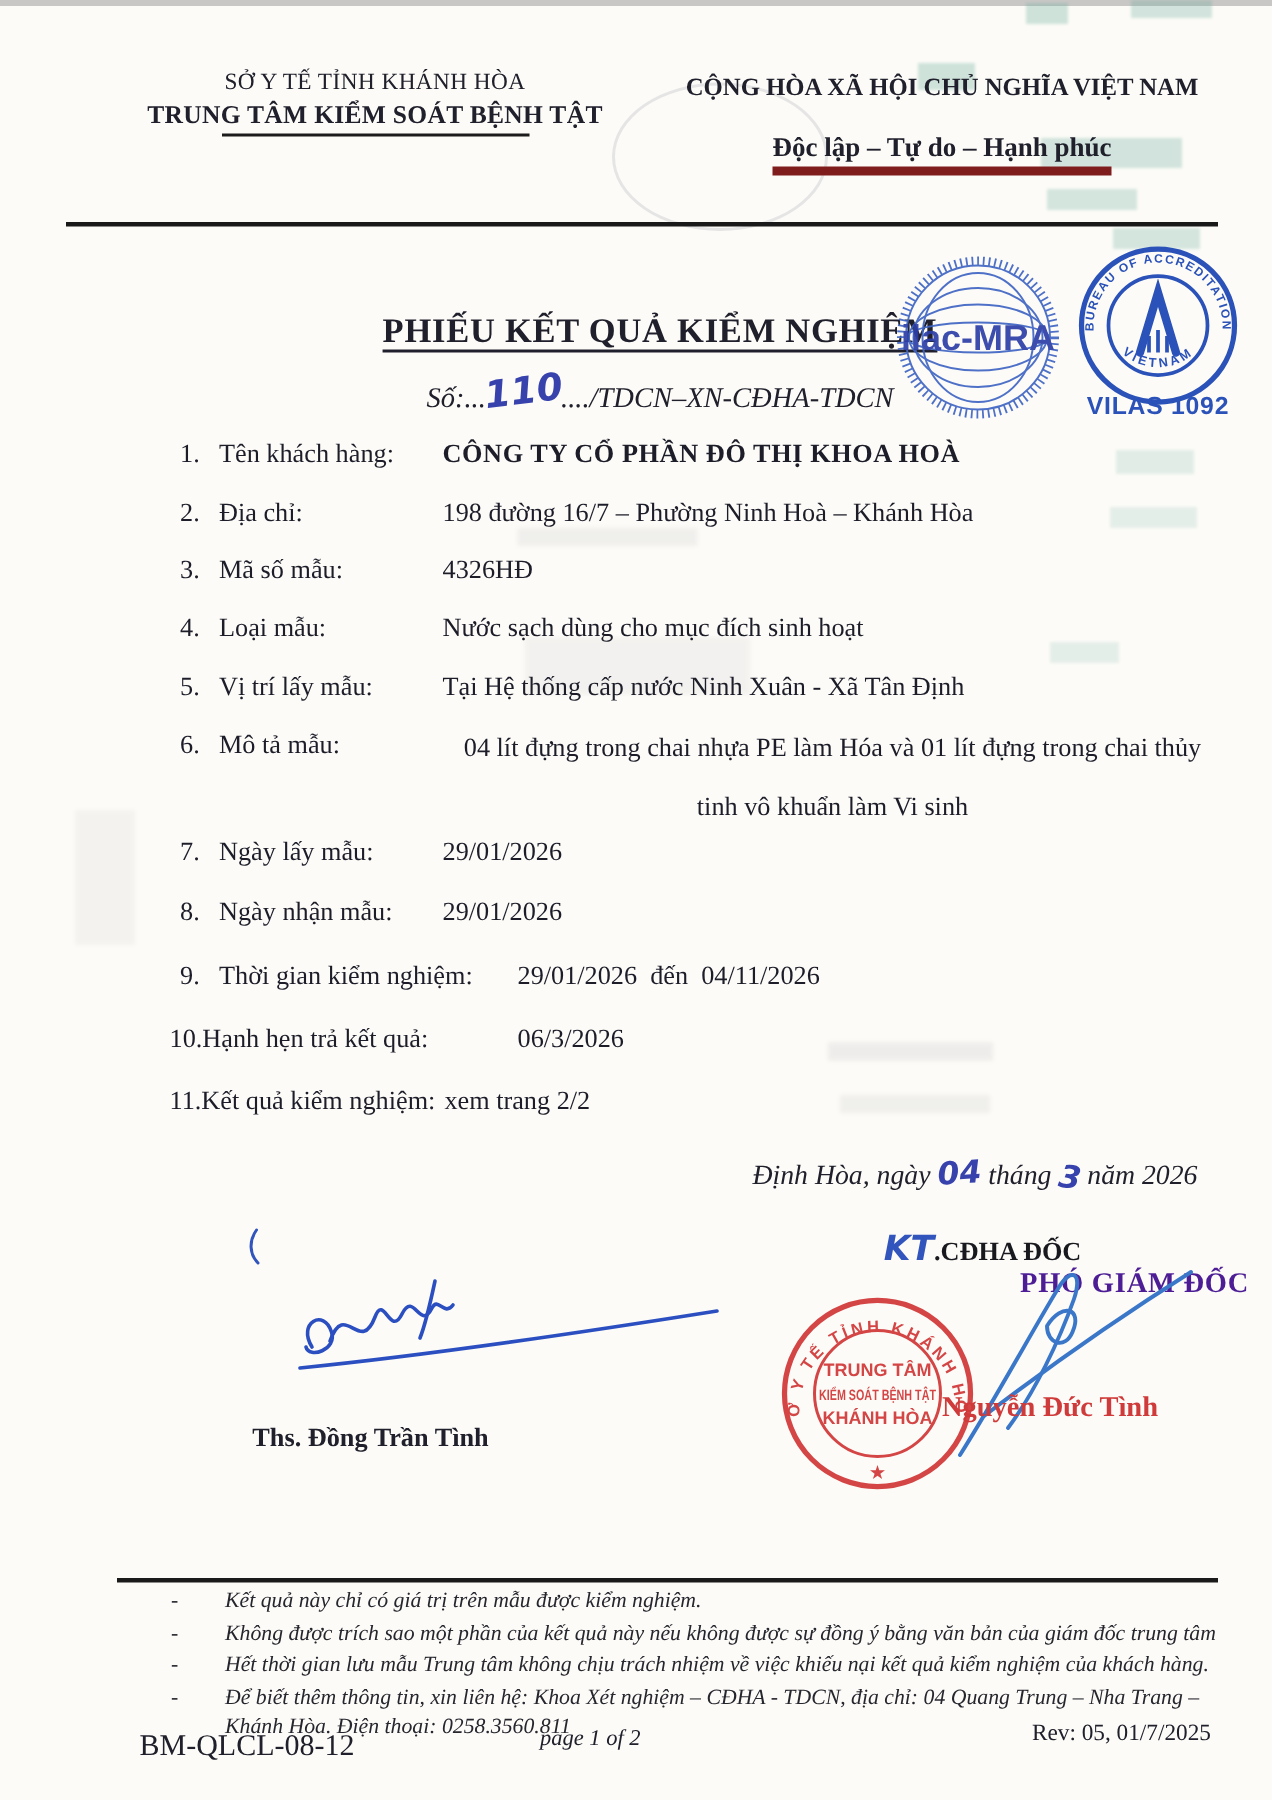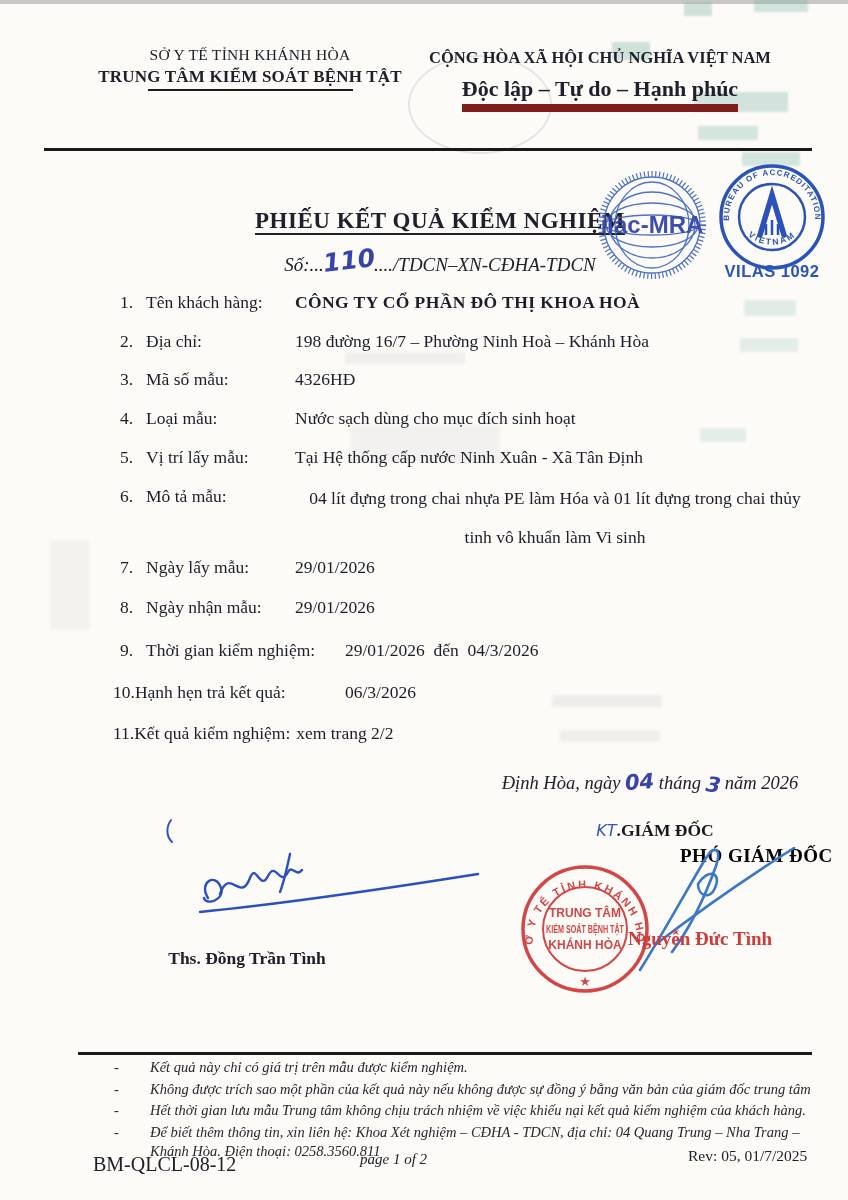--- a/index.html
+++ b/index.html
@@ -17,24 +17,24 @@
     border:2px solid rgba(120,120,135,.16); border-radius:50%; }
   .bleed { background:#6fae9f; filter:blur(1px); }
   .bleed-gray { background:#8a8a96; filter:blur(1.5px); }
 
   
   .hdr-org { left:55px; top:46px; width:390px; text-align:center; }
   .hdr-org .l1 { font-size:15.5px; letter-spacing:.3px; }
   .hdr-org .l2 { font-size:17px; font-weight:bold; margin-top:3px; letter-spacing:.2px; }
   .hdr-org .u  { width:205px; height:2px; background:#1c1c1c; margin:2px auto 0; }
   .hdr-org .l3 { font-size:17.5px; font-weight:bold; margin-top:15px; }
-  .hdr-nat { left:400px; top:48px; width:400px; text-align:center; }
+  .hdr-nat { left:428px; top:48px; width:400px; text-align:center; }
   .hdr-nat .l1 { font-size:16.5px; font-weight:bold; }
-  .hdr-nat .l2 { display:inline-block; font-size:22px; font-weight:bold; margin-top:8px;
-                 padding-bottom:2px; border-bottom:8px solid #7f1d1d; }
+  .hdr-nat .l2 { display:inline-block; font-size:18px; font-weight:bold; margin-top:20px;
+                 padding-bottom:2px; border-bottom:6px solid #7f1d1d; }
   .hdr-rule { left:44px; top:148px; width:768px; height:3px; background:#191919; }
 
   
   .doc-title { left:60px; top:208px; width:760px; text-align:center; }
   .doc-title .t { font-size:23px; font-weight:bold; letter-spacing:.5px;
                   text-decoration:underline; text-underline-offset:5px; text-decoration-thickness:2px; }
   .doc-no { left:60px; top:248px; width:760px; text-align:center;
             font-style:italic; font-size:19px; }
   .hand { font-family:"DejaVu Sans",sans-serif; font-style:italic; font-weight:600;
           color:#3742ad; display:inline-block; }
@@ -55,24 +55,24 @@
   .frow.inline .no { width:auto; }
   .frow.inline .val { position:static; margin-left:6px; white-space:normal; }
 
   
   .dateline { left:470px; top:770px; width:360px; text-align:center;
               font-style:italic; font-size:18.5px; }
   .sig-title-left { left:137px; top:824px; width:220px; text-align:center;
                     font-weight:bold; font-size:18px; letter-spacing:.3px; }
   .sig-title-right { left:545px; top:820px; width:220px; text-align:center; font-size:17.5px; }
   .sig-title-right .kt { font-family:"DejaVu Sans",sans-serif; font-style:italic;
-                         color:#3255bd; font-size:16px; font-weight:400; }
+                         color:#3255bd; font-size:23px; font-weight:700; }
   .sig-title-right .rest { font-weight:bold; color:#18181f; }
   .pho-giam-doc { left:680px; top:845px; font-weight:bold; font-size:19px;
-                  color:#000000; letter-spacing:.5px; }
+                  color:#4c1d95; letter-spacing:.5px; }
   .sig-name-left { left:137px; top:920px; width:220px; text-align:center;
                    font-weight:bold; font-size:17.5px;margin-top:28px; }
   .sig-name-right { left:600px; top:928px; width:200px; text-align:center;
                     font-weight:bold; font-size:19px; color:#cf3a3a; }
 
   
   .foot-rule { left:78px; top:1052px; width:734px; height:2.5px; background:#1a1a1a; }
   .footnotes { left:108px; top:1058px; width:716px; }
   .note { display:flex; margin-bottom:2px; font-style:italic; font-size:14.5px;
           line-height:19.5px; color:#26262e; }
@@ -176,42 +176,42 @@
   <div class="frow wrap" style="top:486px">
     <span class="no">6.</span><span class="lbl">Mô tả mẫu:</span><span class="val">04 lít đựng trong chai nhựa PE làm Hóa và 01 lít đựng trong chai thủy tinh vô khuẩn làm Vi sinh</span>
   </div>
   <div class="frow" style="top:557px">
     <span class="no">7.</span><span class="lbl">Ngày lấy mẫu:</span><span class="val">29/01/2026</span>
   </div>
   <div class="frow" style="top:597px">
     <span class="no">8.</span><span class="lbl">Ngày nhận mẫu:</span><span class="val">29/01/2026</span>
   </div>
   <div class="frow wideval" style="top:640px">
-    <span class="no">9.</span><span class="lbl">Thời gian kiểm nghiệm:</span><span class="val">29/01/2026  đến  04/3/2026</span>
+    <span class="no">9.</span><span class="lbl">Thời gian kiểm nghiệm:</span><span class="val">29/01/2026  đến  04/11/2026</span>
   </div>
   <div class="frow tight" style="top:682px">
     <span class="no">10.</span><span class="lbl">Hạnh hẹn trả kết quả:</span><span class="val">06/3/2026</span>
   </div>
   <div class="frow tight inline" style="top:723px">
     <span class="no">11.</span><span class="lbl">Kết quả kiểm nghiệm:</span><span class="val">xem trang 2/2</span>
   </div>
 
   <div class="abs dateline">
     <span>Định Hòa, ngày</span>
     <span class="hand hand-day">04</span>
     <span>tháng</span>
     <span class="hand hand-month">3</span>
     <span>năm 2026</span>
   </div>
 
   <svg class="abs" style="left:163px;top:818px" width="14" height="26" viewBox="0 0 14 26">
     <path d="M 8,2 C 3,9 3,18 9,24" stroke="#3255bd" stroke-width="2" fill="none" stroke-linecap="round"></path>
   </svg>
   <div class="abs sig-title-right">
-    <span class="kt">KT</span><span class="rest">.GIÁM ĐỐC</span>
+    <span class="kt">KT</span><span class="rest">.CĐHA ĐỐC</span>
   </div>
   <div class="abs pho-giam-doc">PHÓ GIÁM ĐỐC</div>
 
   <svg class="abs" style="left:190px;top:848px" width="300" height="80" viewBox="0 0 300 80">
     <g stroke="#2b4fc0" stroke-width="2.4" fill="none" stroke-linecap="round">
       <path d="M 18,50 C 8,34 26,24 31,40 C 35,52 16,58 14,50"></path>
       <path d="M 30,46 C 40,18 50,56 60,30 C 66,14 70,44 78,28 C 86,12 90,40 98,24 C 102,16 106,30 112,22"></path>
       <path d="M 100,6 C 97,20 94,34 90,44"></path>
       <path d="M 10,64 C 90,56 200,40 288,26"></path>
     </g>

